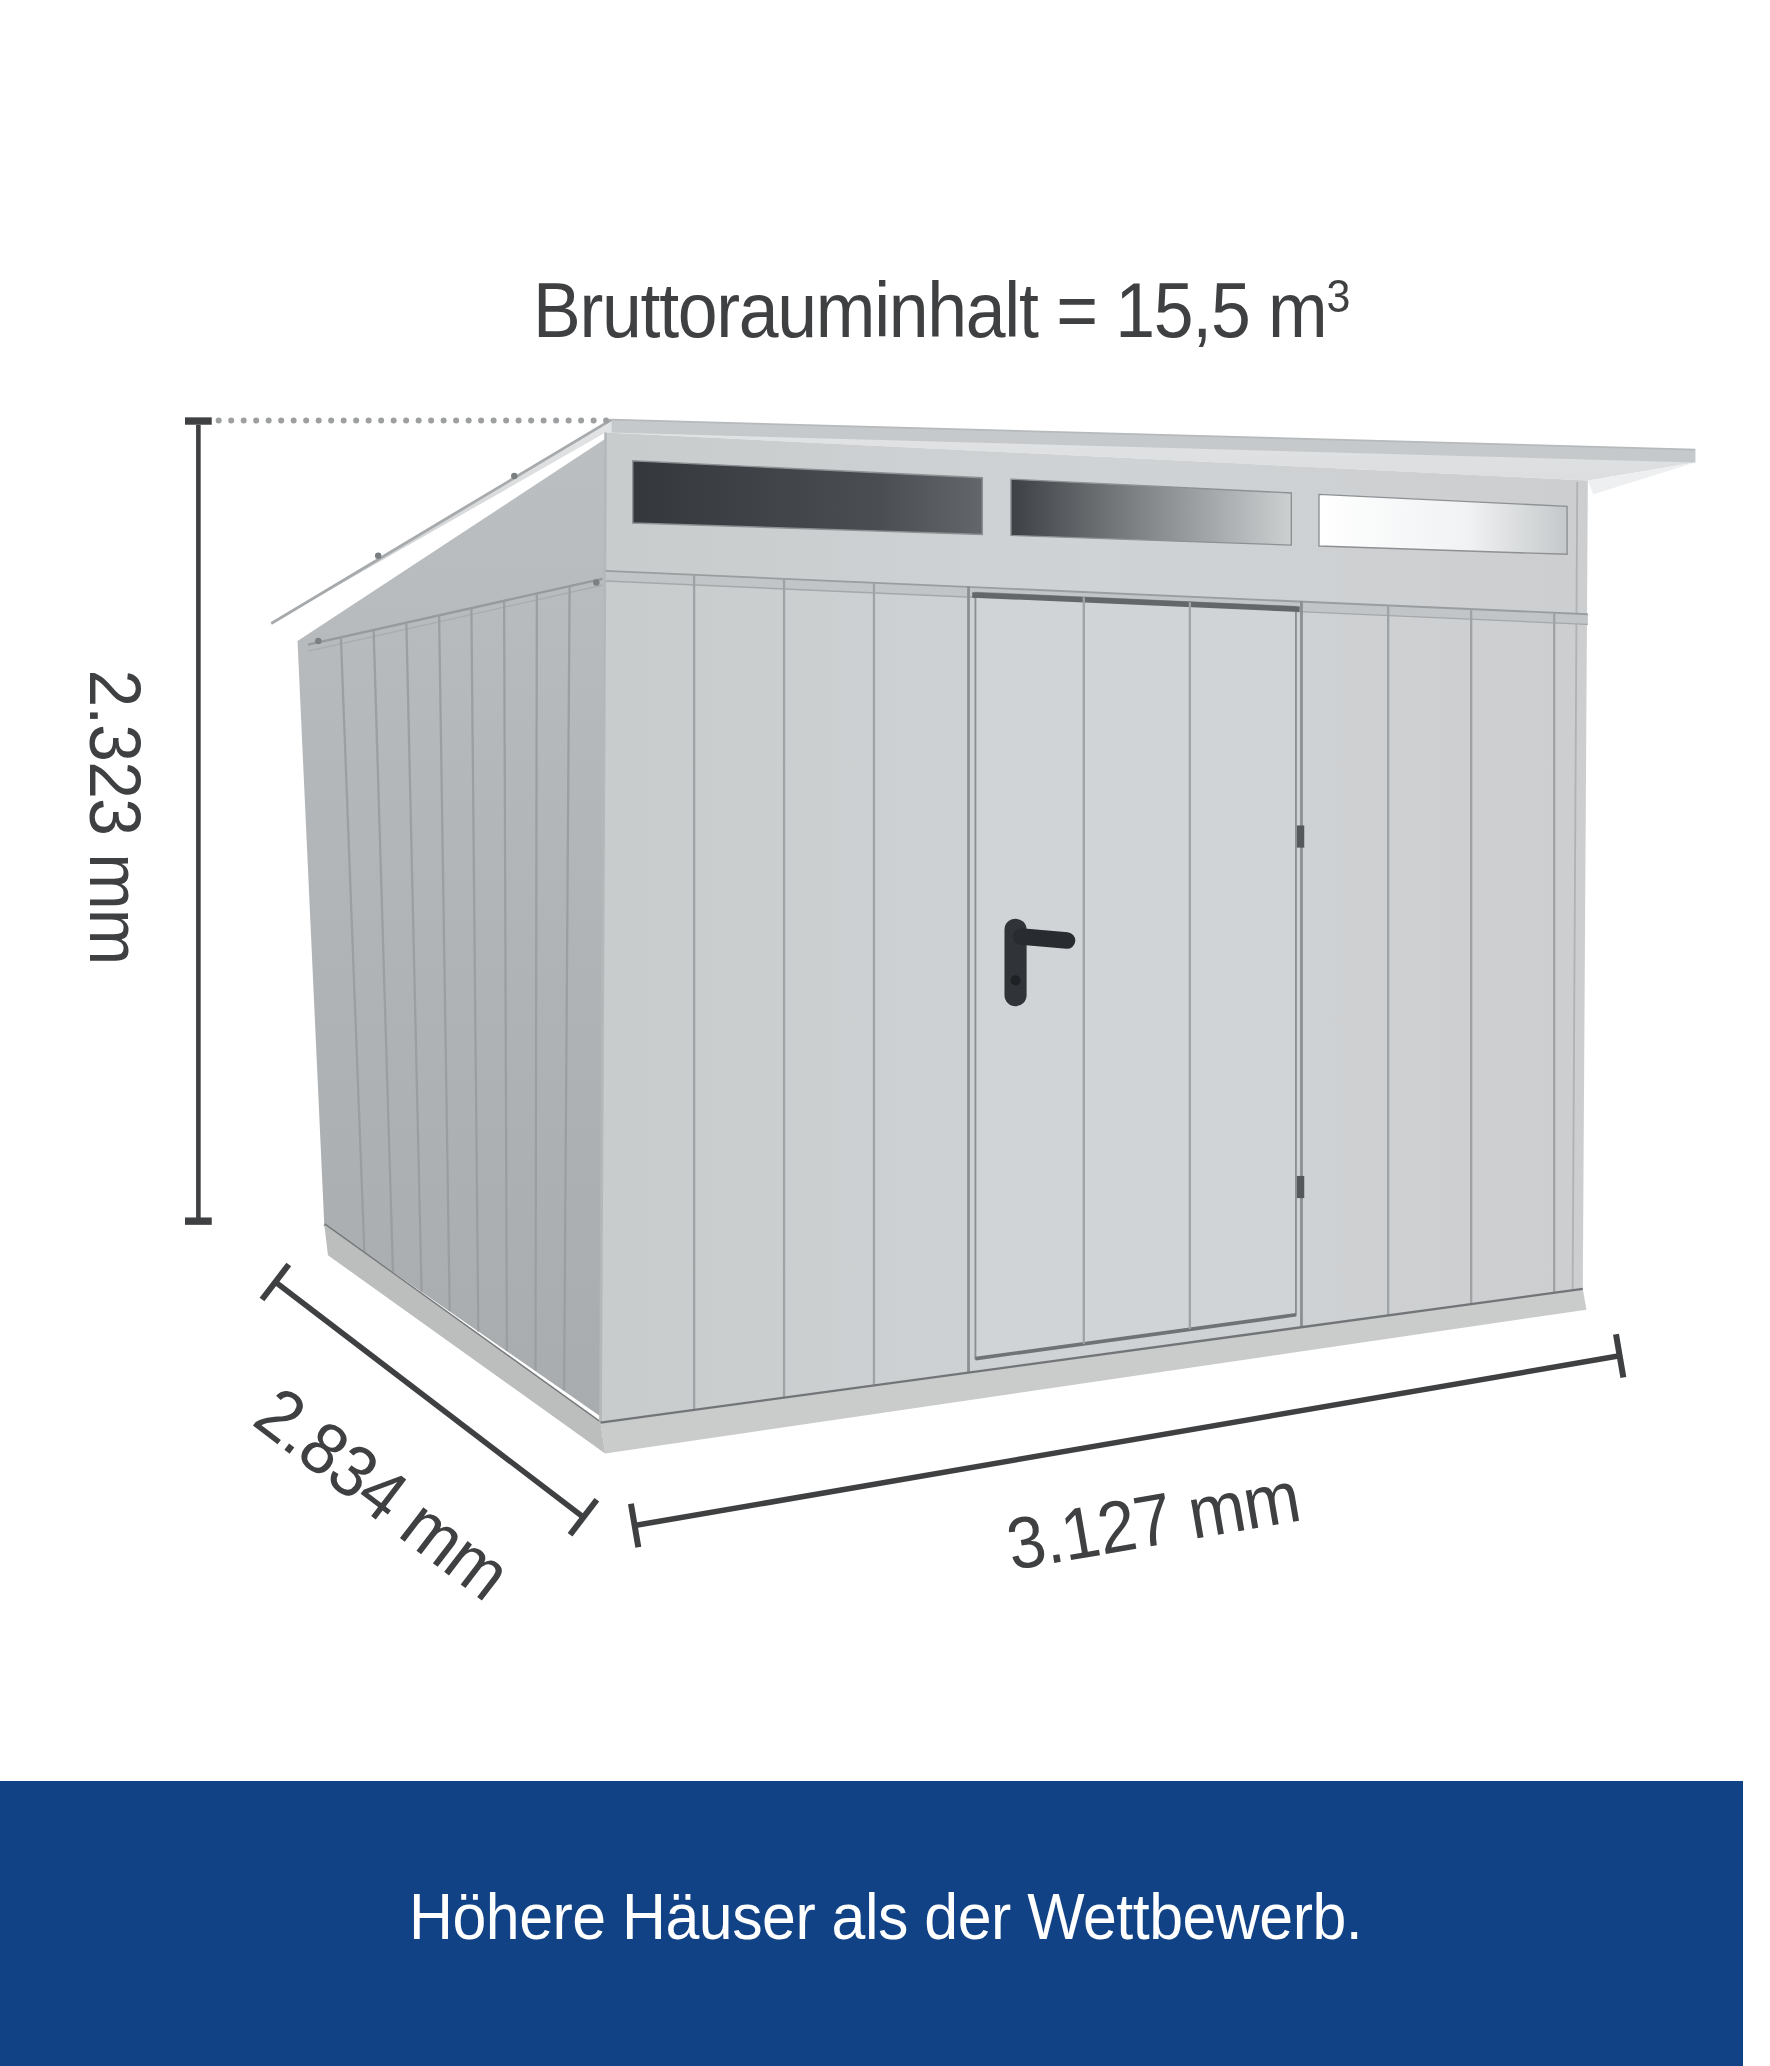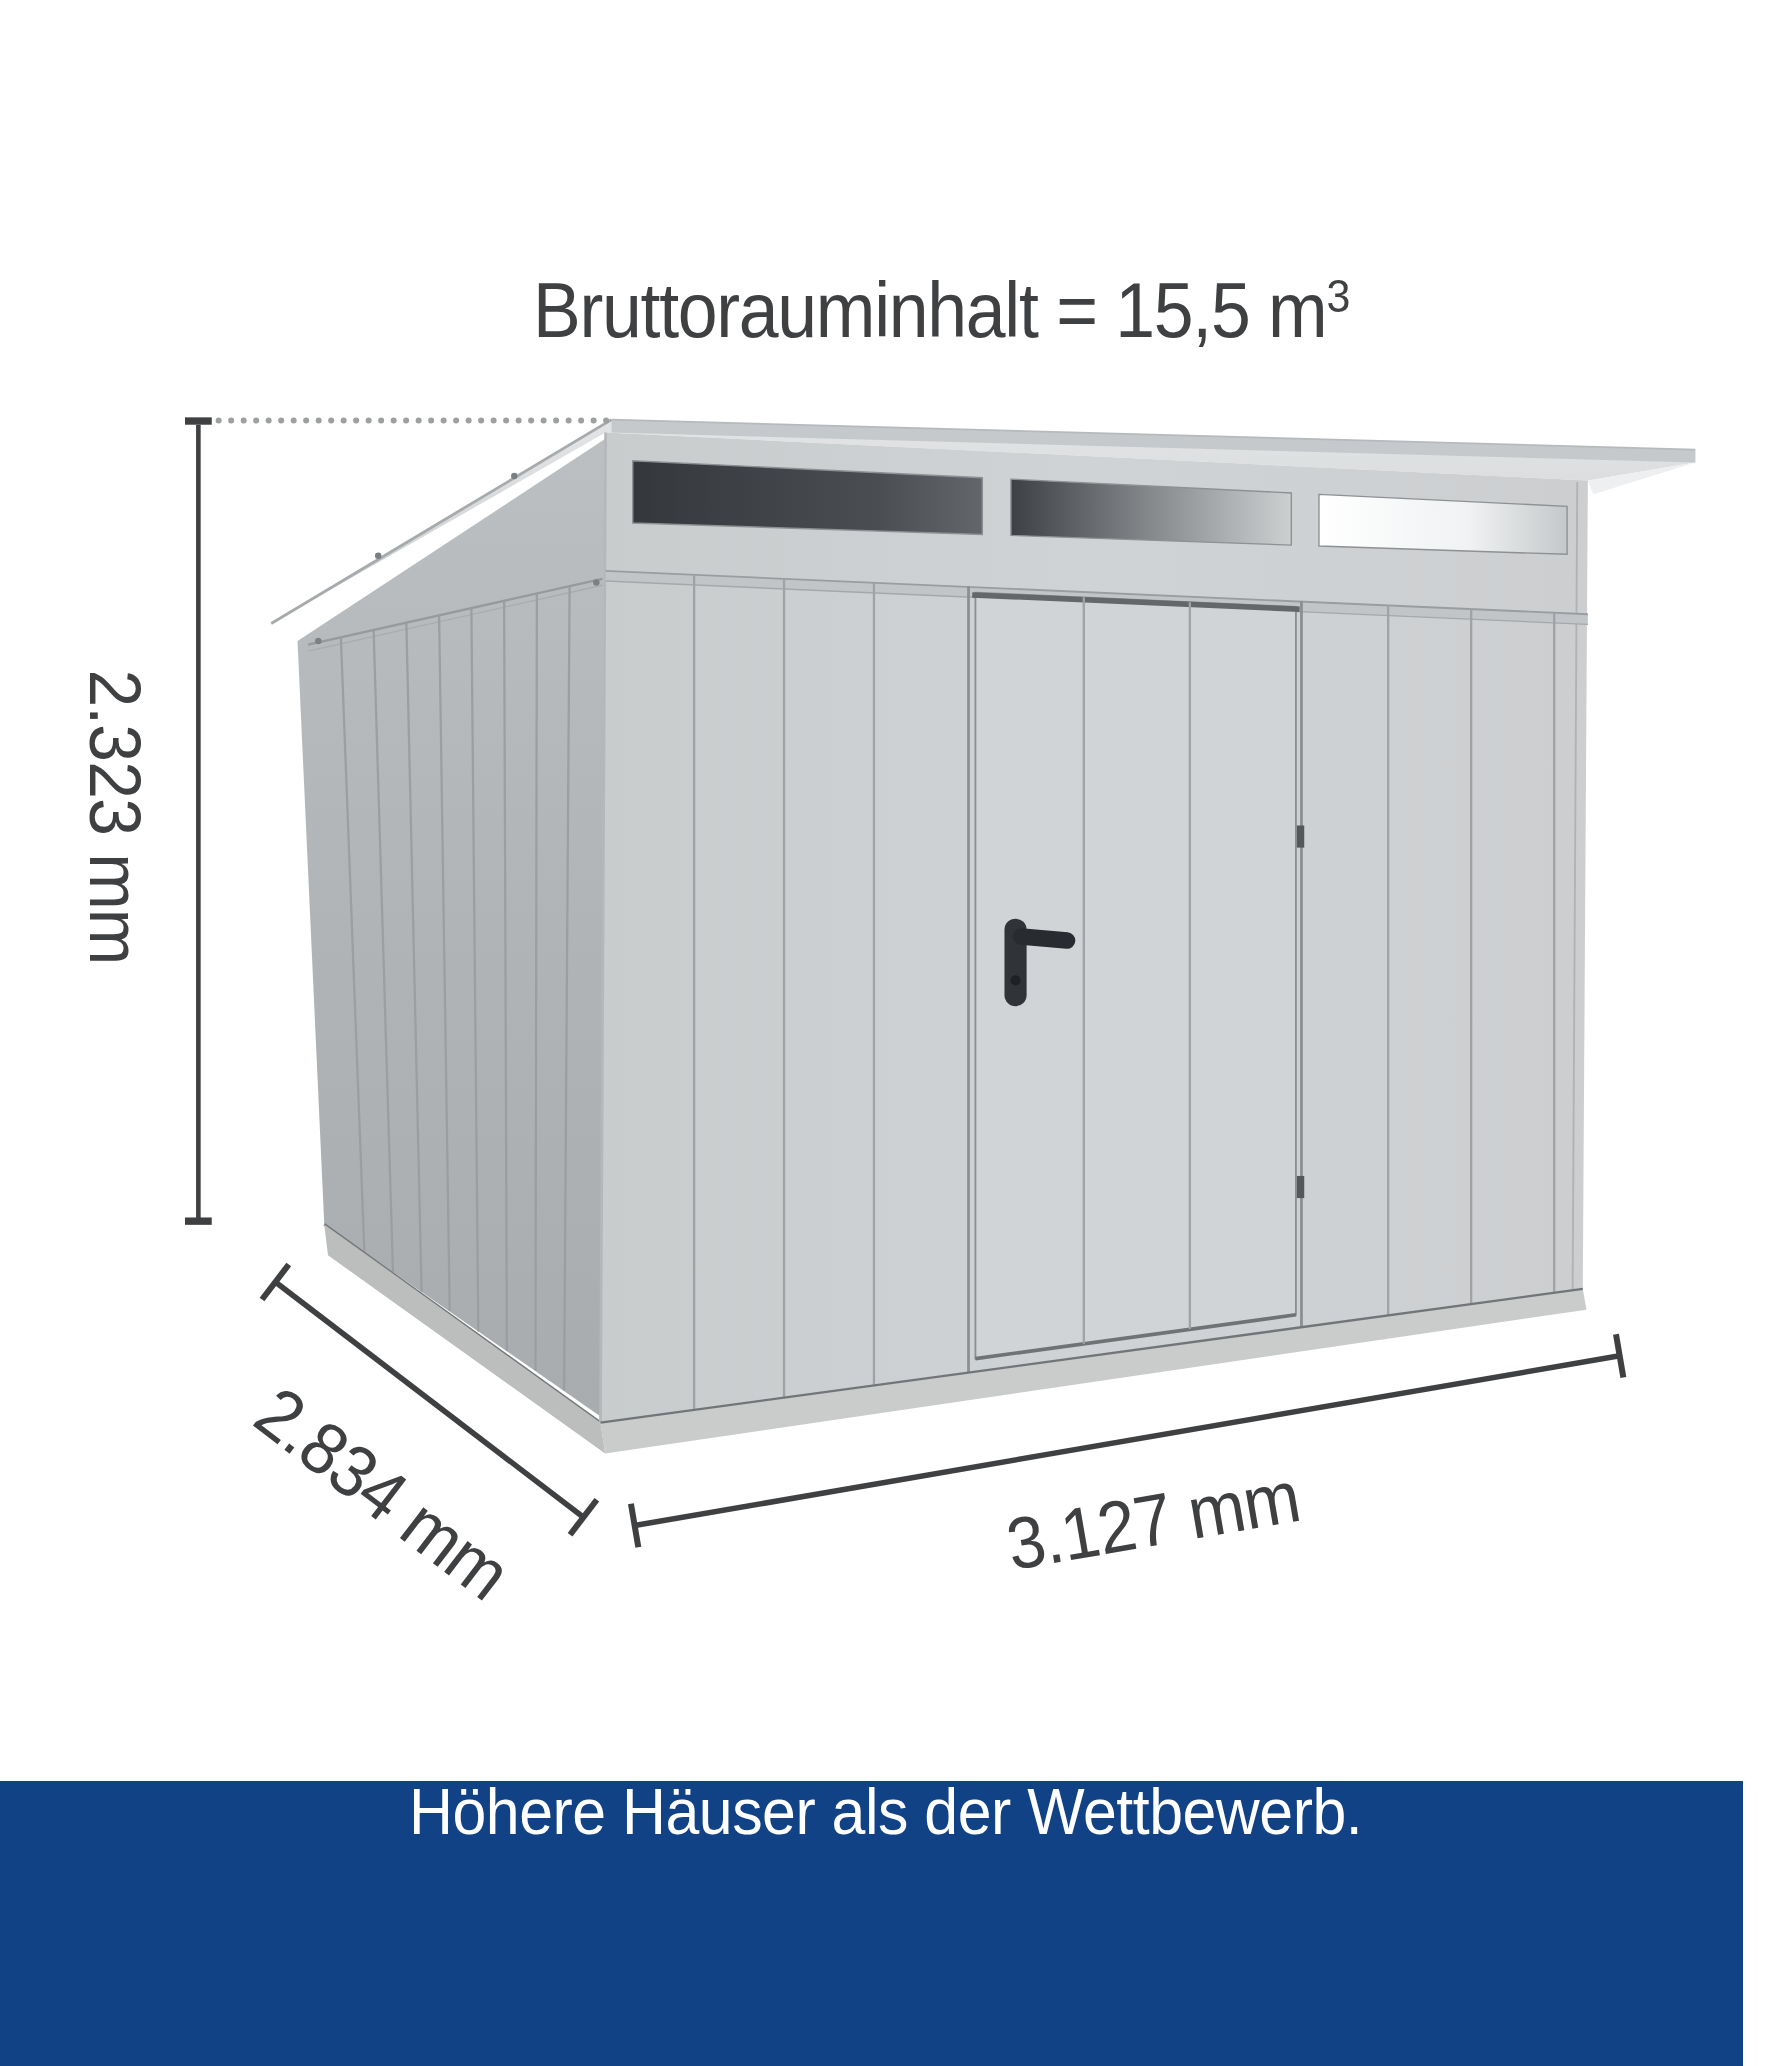--- a/index.html
+++ b/index.html
@@ -22,21 +22,21 @@
     letter-spacing:-1.4px;
     transform:translate(-50%,-50%) scaleX(0.93);
   }
   .title sup { font-size:60%; vertical-align:baseline; position:relative; top:-0.55em; }
   .dim { font-size:73px; letter-spacing:-0.9px; }
   .dim-height { transform:translate(-50%,-50%) rotate(90deg) scaleX(0.93); }
   .dim-depth  { transform:translate(-50%,-50%) rotate(37.4deg) scaleX(0.93); }
   .dim-width  { transform:translate(-50%,-50%) rotate(-9.8deg) scaleX(0.93); }
   .banner {
     position:absolute; left:0; top:1781px; width:1771px; height:285px;
-    display:flex; justify-content:center;
+    display:flex; align-items:center; justify-content:center;
   }
   .banner span {
     font-size:64px;
     letter-spacing:-0.5px;
     transform:scaleX(0.95);
     position:relative; top:-6.5px;
   }
 </style>
 </head>
 <body>

